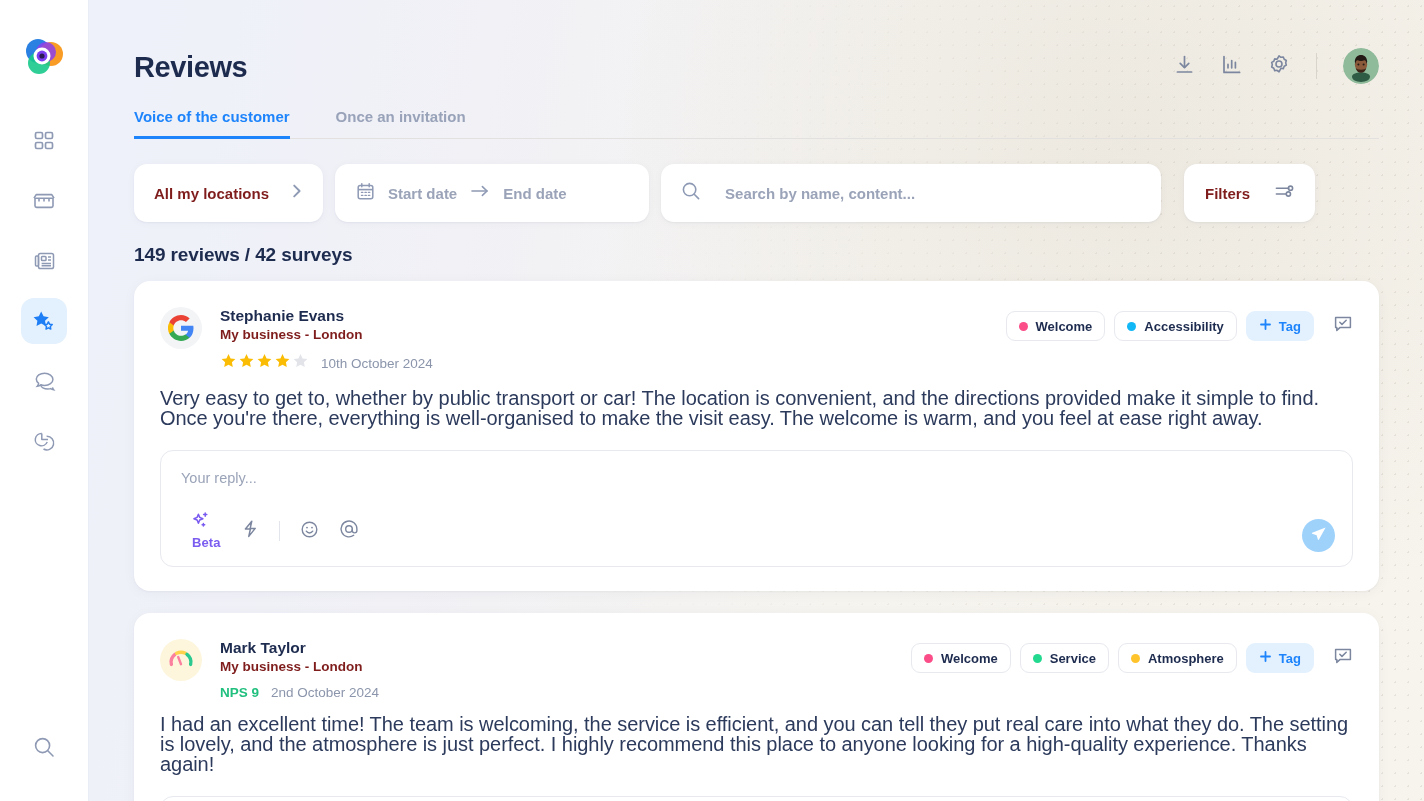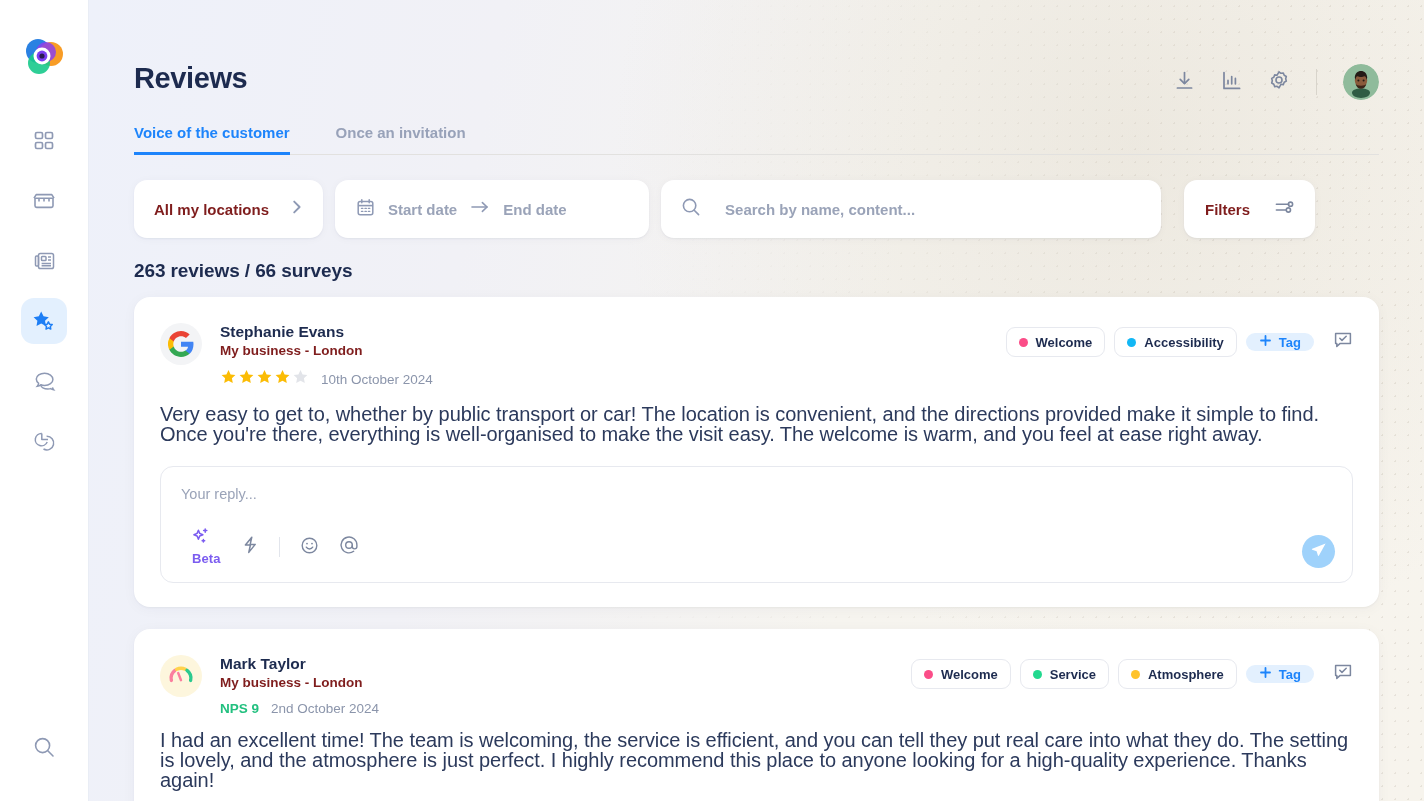--- a/index.html
+++ b/index.html
@@ -45,21 +45,21 @@
   .main::before {
     content: ""; position: absolute; inset: 0; pointer-events: none;
     background-image: radial-gradient(rgba(150,140,120,.17) 1px, transparent 1px);
     background-size: 13px 13px;
     -webkit-mask-image: linear-gradient(100deg, rgba(0,0,0,0) 40%, rgba(0,0,0,.85) 78%, rgba(0,0,0,1) 100%);
     mask-image: linear-gradient(100deg, rgba(0,0,0,0) 40%, rgba(0,0,0,.85) 78%, rgba(0,0,0,1) 100%);
   }
   .main-inner { position: relative; z-index: 2; height: 801px; padding: 0 45px 0 45px; }
 
   
-  .page-head { display: flex; align-items: center; justify-content: space-between; padding-top: 56px; }
+  .page-head { display: flex; align-items: flex-end; justify-content: space-between; padding-top: 40px; }
   .page-title { font-size: 29px; font-weight: 700; color: #1d2b4f; letter-spacing: -.4px; }
   .head-actions { display: flex; align-items: center; gap: 26px; padding-top: 8px; }
   .head-ico { cursor: pointer; display: flex; align-items: center; justify-content: center; }
   .head-div { width: 1px; height: 26px; background: #d8d4cb; }
   .avatar-btn { width: 36px; height: 36px; border-radius: 50%; overflow: hidden; cursor: pointer; }
 
   
   .tabs { margin-top: 24px; display: flex; gap: 0; position: relative; border-bottom: 1px solid #e2e1df; }
   .tab {
     font-size: 15px; font-weight: 700; color: #98a2b9;
@@ -113,21 +113,21 @@
 
   .rv-tags { display: flex; align-items: center; gap: 9px; padding-top: 4px; }
   .tag {
     border: 1px solid #e7e9ef; border-radius: 9px; height: 30px;
     display: flex; align-items: center; gap: 8px; padding: 0 12px;
     font-size: 13px; font-weight: 700; color: #1d2b4f; background: #fff; cursor: pointer;
     white-space: nowrap;
   }
   .tag-dot { width: 9px; height: 9px; border-radius: 50%; flex: 0 0 9px; }
   .tag-add {
-    background: #e3f0fe; border: none; border-radius: 9px; height: 18px;
+    background: #e3f0fe; border: none; border-radius: 9px; height: 30px;
     display: flex; align-items: center; gap: 7px; padding: 0 13px;
     font-size: 13px; font-weight: 700; color: #1d84fb; cursor: pointer;
   }
   .reply-icon-btn { margin-left: 10px; cursor: pointer; display: flex; align-items: center; }
 
   .rv-body {
     margin-top: 14px; font-size: 20px; line-height: 20px; color: #2c3a5c; font-weight: 400;
     letter-spacing: -.05px;
   }
 
@@ -327,21 +327,21 @@
           <span>
             <svg width="20" height="18" viewBox="0 0 20 18" fill="none" stroke="#7c879f" stroke-width="1.6" stroke-linecap="round">
               <path d="M2.4 6.2h12.4M2.4 12h9.6"></path>
               <circle cx="16.5" cy="6.2" r="2.1"></circle>
               <circle cx="14.4" cy="12" r="2.1"></circle>
             </svg>
           </span>
         </div>
       </div>
 
-      <div class="count">263 reviews / 66 surveys</div>
+      <div class="count">149 reviews / 42 surveys</div>
 
       <div class="cards">
 
         <article class="card">
           <div class="card-top">
             <div class="rv-avatar google">
               <svg width="26" height="26" viewBox="0 0 26 26">
                 <path d="M25.5 13.3c0-.9-.08-1.8-.24-2.6H13v5h7.05c-.3 1.6-1.22 3-2.6 3.9v3.25h4.2c2.46-2.27 3.85-5.6 3.85-9.55z" fill="#4285F4"></path>
                 <path d="M13 26c3.5 0 6.45-1.16 8.6-3.15l-4.2-3.25c-1.17.78-2.66 1.25-4.4 1.25-3.38 0-6.25-2.28-7.27-5.35H1.4v3.36C3.55 23.1 7.95 26 13 26z" fill="#34A853"></path>
                 <path d="M5.73 15.5a7.8 7.8 0 0 1 0-5v-3.36H1.4a13 13 0 0 0 0 11.72z" fill="#FBBC05"></path>

